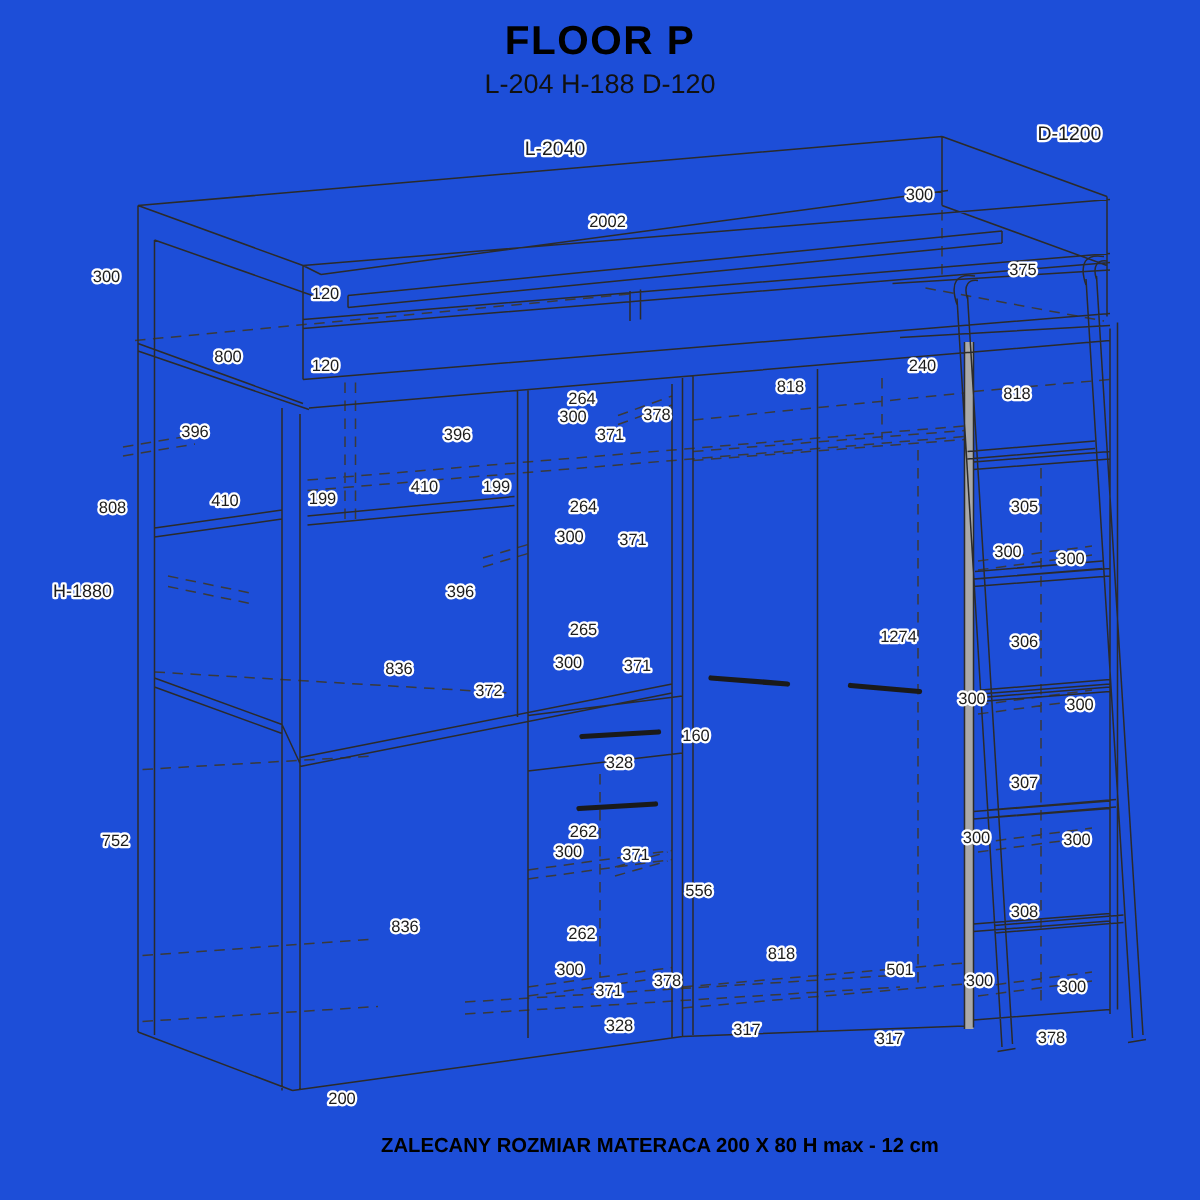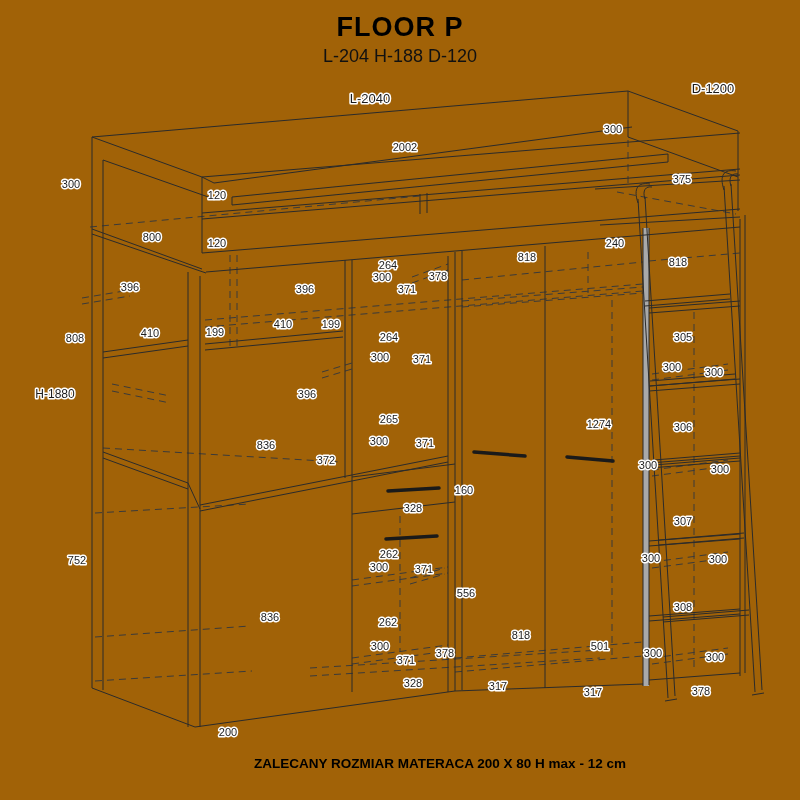--- a/index.html
+++ b/index.html
@@ -1,16 +1,16 @@
 <!DOCTYPE html>
 <html><head>
 <meta charset="utf-8">
 <style>
   html,body{margin:0;padding:0;background:#ffffff;}
-  .stage{position:relative;width:800px;height:800px;background:#a16207;overflow:hidden;
+  .stage{position:relative;width:800px;height:800px;background:#1d4ed8;overflow:hidden;
          font-family:"Liberation Sans",sans-serif;}
   svg{display:block;}
   .title{font-family:"Liberation Sans",sans-serif;font-size:27px;font-weight:bold;
          text-anchor:middle;fill:#000;letter-spacing:1px;}
   .subtitle{font-family:"Liberation Sans",sans-serif;font-size:18px;font-weight:400;
          text-anchor:middle;fill:#111;}
   .note{font-family:"Liberation Sans",sans-serif;font-size:13.5px;font-weight:bold;
          text-anchor:middle;fill:#000;}
   .dim{font-family:"Liberation Sans",sans-serif;text-anchor:middle;fill:#1c1c1c;
        paint-order:stroke;stroke:#ffffff;stroke-width:3px;stroke-linejoin:round;}

